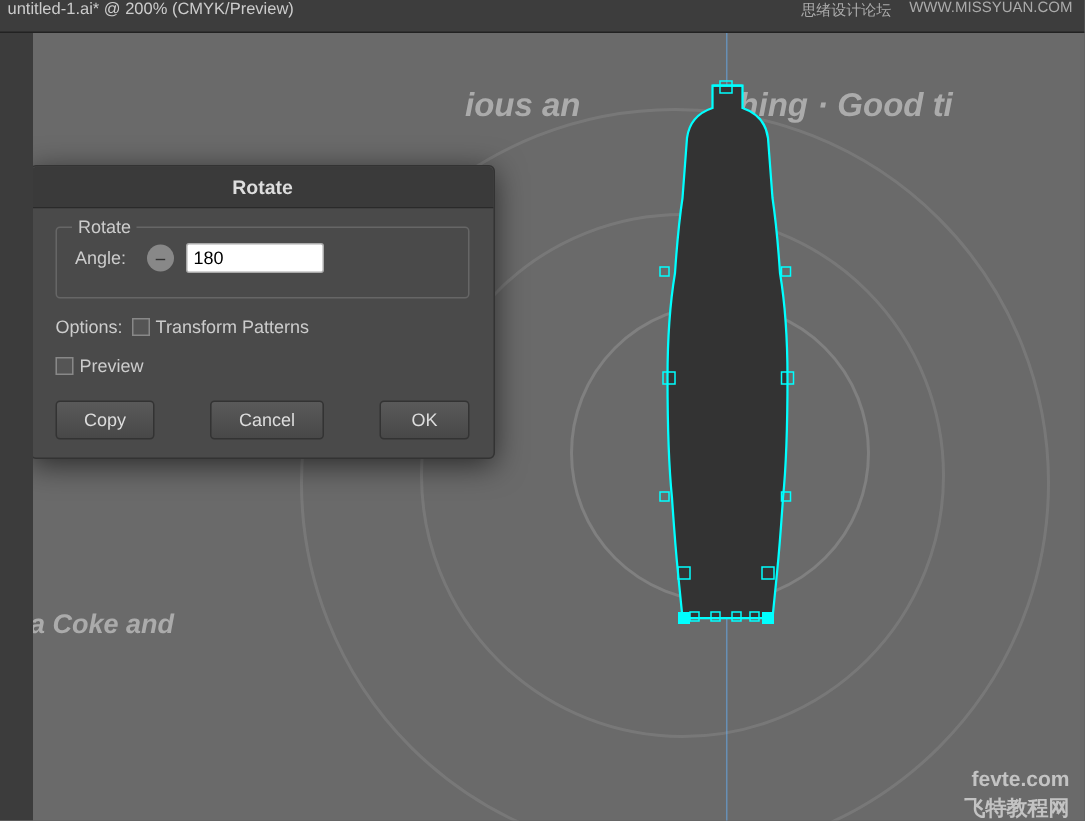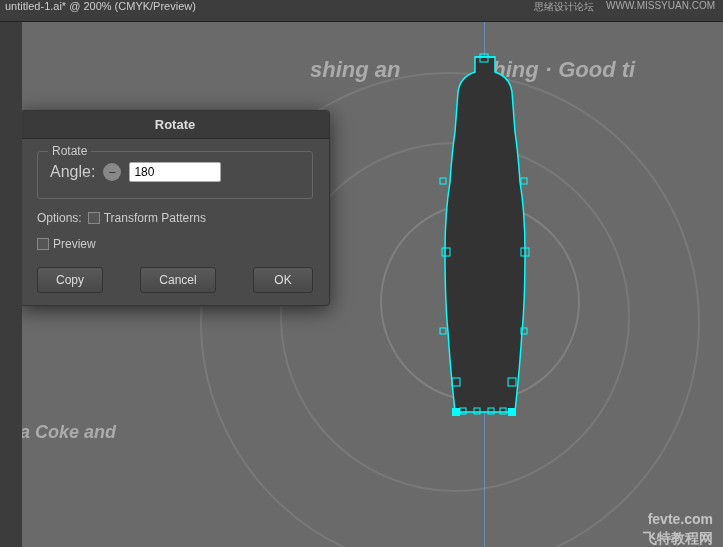--- a/index.html
+++ b/index.html
@@ -120,21 +120,21 @@
     }
 
     .field-row {
       display: flex;
       align-items: center;
       gap: 8px;
       margin-bottom: 6px;
     }
     .field-label {
       color: #ccc;
-      font-size: 16px;
+      font-size: 12px;
       min-width: 40px;
     }
 
     
     .minus-circle {
       width: 18px;
       height: 18px;
       border-radius: 50%;
       background: #888;
       display: flex;
@@ -289,23 +289,23 @@
 <div class="ruler-left-area"></div>
 
 <div class="canvas-area" style="top:22px;">
 
   <div class="arc-bg" style="width:500px;height:500px;top:50px;left:200px;"></div>
   <div class="arc-bg" style="width:350px;height:350px;top:120px;left:280px;"></div>
   <div class="arc-bg" style="width:200px;height:200px;top:180px;left:380px;border-color:rgba(180,180,180,0.3);"></div>
 
   <div style="position:absolute;left:484px;top:0;width:1px;height:100%;background:rgba(100,180,255,0.5);"></div>
 
-  <div class="canvas-text" style="top:35px;left:310px;">shing an</div>
+  <div class="canvas-text" style="top:35px;left:310px;">ious an</div>
   <div class="canvas-text" style="top:35px;left:480px;">shing · Good ti</div>
-  <div class="canvas-text" style="top:400px;left:20px;font-size:18px;">a Coke and</div>
+  <div class="canvas-text" style="top:384px;left:20px;font-size:18px;">a Coke and</div>
 
   <svg width="110" height="370" viewBox="0 0 110 370" style="position:absolute;top:30px;left:430px;">
 
     <path d="M45,5 L45,20 Q30,25 28,40 L25,80 Q22,100 20,130 Q15,160 15,200 Q15,250 18,280 Q20,310 22,330 Q24,350 25,360 L85,360 Q86,350 88,330 Q90,310 92,280 Q95,250 95,200 Q95,160 90,130 Q88,100 85,80 L82,40 Q80,25 65,20 L65,5 Z" fill="#333333" stroke="none"></path>
 
     <path d="M45,5 L45,20 Q30,25 28,40 L25,80 Q22,100 20,130 Q15,160 15,200 Q15,250 18,280 Q20,310 22,330 Q24,350 25,360 L85,360 Q86,350 88,330 Q90,310 92,280 Q95,250 95,200 Q95,160 90,130 Q88,100 85,80 L82,40 Q80,25 65,20 L65,5 Z" fill="none" stroke="#00ffff" stroke-width="1.5"></path>
 
     <line x1="45" y1="5" x2="65" y2="5" stroke="#00ffff" stroke-width="1.5"></line>
 
     <rect x="50" y="2" width="8" height="8" fill="none" stroke="#00ffff" stroke-width="1"></rect>

